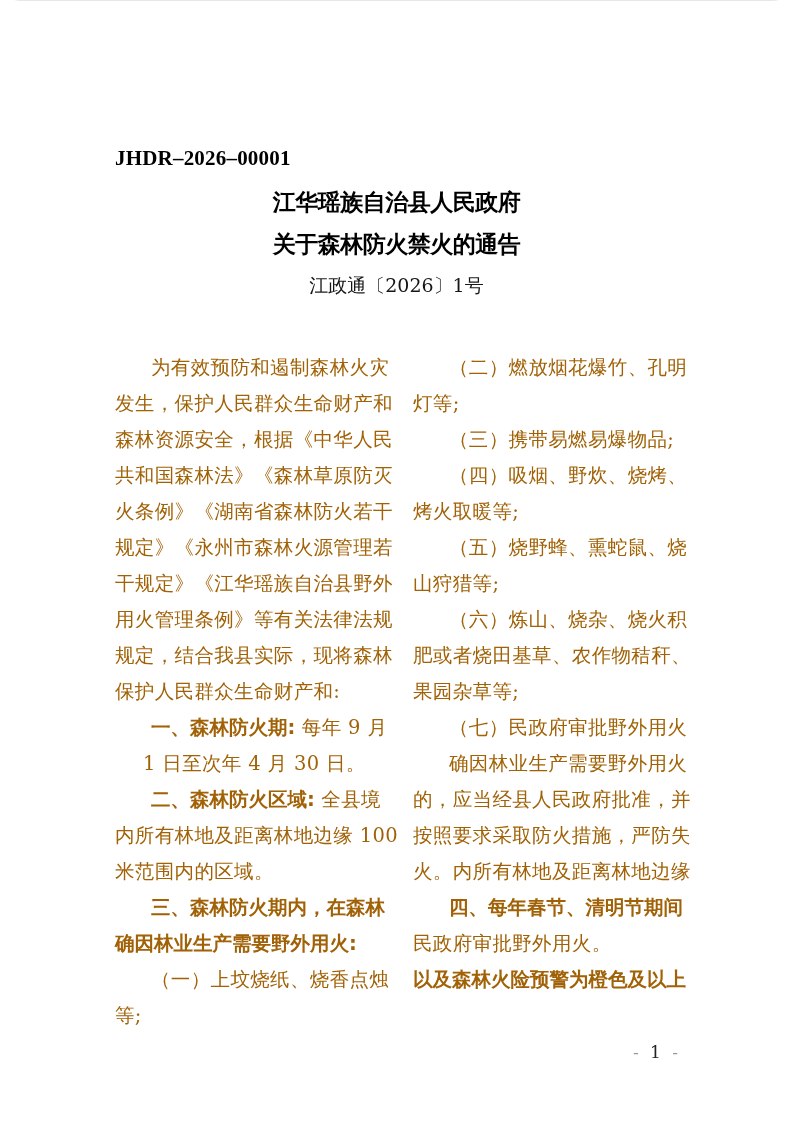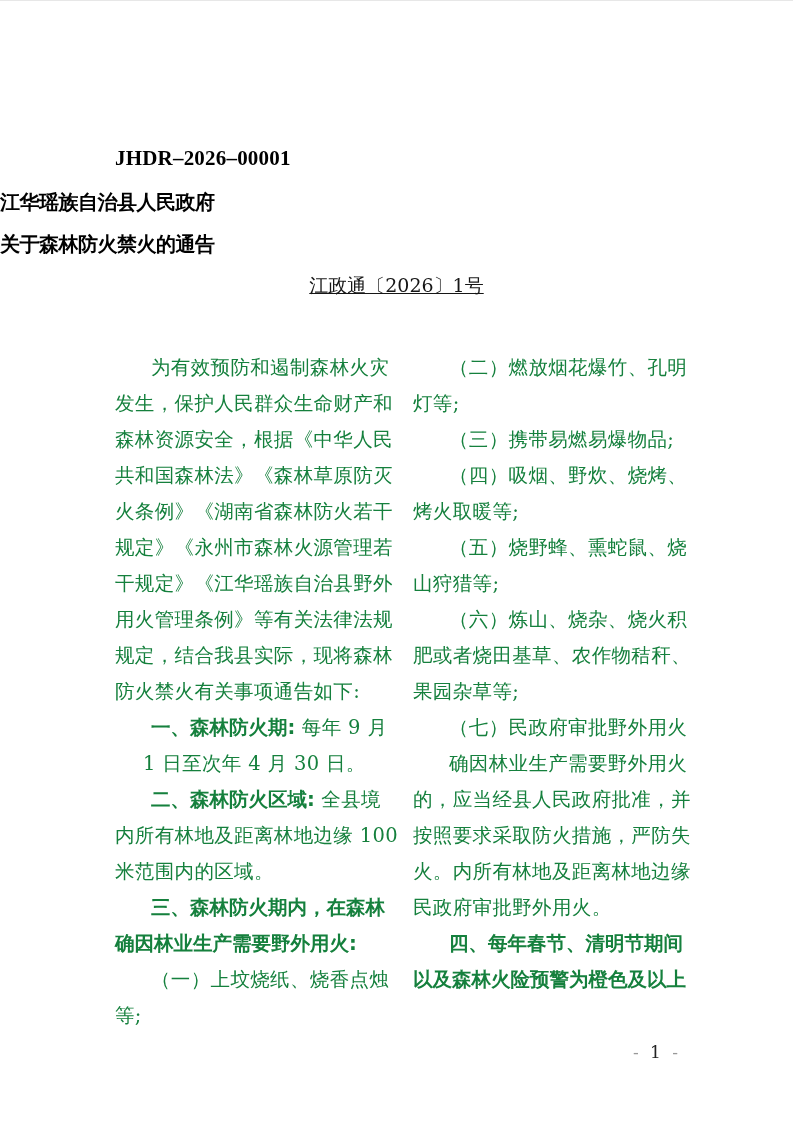--- a/index.html
+++ b/index.html
@@ -4,50 +4,51 @@
 <style>
   html, body { margin: 0; padding: 0; background: #ffffff; }
   .page {
     position: relative;
     width: 793px;
     height: 1122px;
     background: #ffffff;
     font-family: "DejaVu Serif", "Liberation Serif", serif;
     color: #1b1b1b;
     overflow: hidden;
+    border-radius: 20px;
   }
   .top-edge {
     position: absolute; top: 0; left: 0;
     width: 100%; height: 1px; background: #e7e7e7;
   }
   .doc-id {
     position: absolute; left: 115px; top: 146px;
     font-size: 21px; font-weight: bold;
     font-family: "Liberation Serif", "DejaVu Serif", serif;
     letter-spacing: 0.2px; color: #000;
   }
   .title {
     position: absolute; left: 0; top: 181px; width: 100%;
-    text-align: left; font-size: 20px; font-weight: bold;
+    text-align: center; font-size: 23px; font-weight: bold;
     line-height: 42px; letter-spacing: -0.5px; color: #000;
   }
   .doc-number {
     position: absolute; left: 0; top: 272px; width: 100%;
-    text-align: center; font-size: 19px; line-height: 26px; color: #161616; text-decoration: underline;
+    text-align: center; font-size: 19px; line-height: 26px; color: #161616;
   }
   .body {
     position: absolute; left: 115px; top: 350px; width: 583px;
     display: flex;
   }
   .col { width: 278px; }
   .col-right { margin-left: 20px; width: 285px; }
   .line {
     height: 36px; line-height: 36px;
     font-size: 19.5px; letter-spacing: 0.35px;
-    white-space: nowrap; color: #15803d;
+    white-space: nowrap; color: #a16207;
   }
   .ind1 { padding-left: 28px; }
   .ind2 { padding-left: 36px; }
   .seg.bold {
     font-weight: bold;
     font-family: "DejaVu Sans", "Liberation Sans", sans-serif;
     letter-spacing: 0;
   }
   .footer {
     position: absolute; top: 1042px; left: 612px; width: 90px;
@@ -76,21 +77,21 @@
     <div class="col col-left">
         <div class="line ind2"><span class="seg">为有效预防和遏制森林火灾</span></div>
         <div class="line"><span class="seg">发生，保护人民群众生命财产和</span></div>
         <div class="line"><span class="seg">森林资源安全，根据《中华人民</span></div>
         <div class="line"><span class="seg">共和国森林法》《森林草原防灭</span></div>
         <div class="line"><span class="seg">火条例》《湖南省森林防火若干</span></div>
         <div class="line"><span class="seg">规定》《永州市森林火源管理若</span></div>
         <div class="line"><span class="seg">干规定》《江华瑶族自治县野外</span></div>
         <div class="line"><span class="seg">用火管理条例》等有关法律法规</span></div>
         <div class="line"><span class="seg">规定，结合我县实际，现将森林</span></div>
-        <div class="line"><span class="seg">防火禁火有关事项通告如下:</span></div>
+        <div class="line"><span class="seg">保护人民群众生命财产和:</span></div>
         <div class="line ind2"><span class="seg bold">一、森林防火期:</span><span class="seg"> 每年 9 月</span></div>
         <div class="line ind1"><span class="seg">1 日至次年 4 月 30 日。</span></div>
         <div class="line ind2"><span class="seg bold">二、森林防火区域:</span><span class="seg"> 全县境</span></div>
         <div class="line"><span class="seg">内所有林地及距离林地边缘 100</span></div>
         <div class="line"><span class="seg">米范围内的区域。</span></div>
         <div class="line ind2"><span class="seg bold">三、森林防火期内，在森林</span></div>
         <div class="line"><span class="seg bold">确因林业生产需要野外用火:</span></div>
         <div class="line ind2"><span class="seg">（一）上坟烧纸、烧香点烛</span></div>
         <div class="line"><span class="seg">等;</span></div>
       </div>
@@ -103,22 +104,22 @@
         <div class="line ind2"><span class="seg">（五）烧野蜂、熏蛇鼠、烧</span></div>
         <div class="line"><span class="seg">山狩猎等;</span></div>
         <div class="line ind2"><span class="seg">（六）炼山、烧杂、烧火积</span></div>
         <div class="line"><span class="seg">肥或者烧田基草、农作物秸秆、</span></div>
         <div class="line"><span class="seg">果园杂草等;</span></div>
         <div class="line ind2"><span class="seg">（七）民政府审批野外用火</span></div>
         <div class="line ind2"><span class="seg">确因林业生产需要野外用火</span></div>
         <div class="line"><span class="seg">的，应当经县人民政府批准，并</span></div>
         <div class="line"><span class="seg">按照要求采取防火措施，严防失</span></div>
         <div class="line"><span class="seg">火。内所有林地及距离林地边缘</span></div>
+        <div class="line ind2"><span class="seg bold">四、每年春节、清明节期间</span></div>
         <div class="line"><span class="seg">民政府审批野外用火。</span></div>
-        <div class="line ind2"><span class="seg bold">四、每年春节、清明节期间</span></div>
         <div class="line"><span class="seg bold">以及森林火险预警为橙色及以上</span></div>
       </div>
   </div>
 
   <div class="footer">
     <span class="dash">-</span>
     <span class="num">1</span>
     <span class="dash">-</span>
   </div>
 </div>

